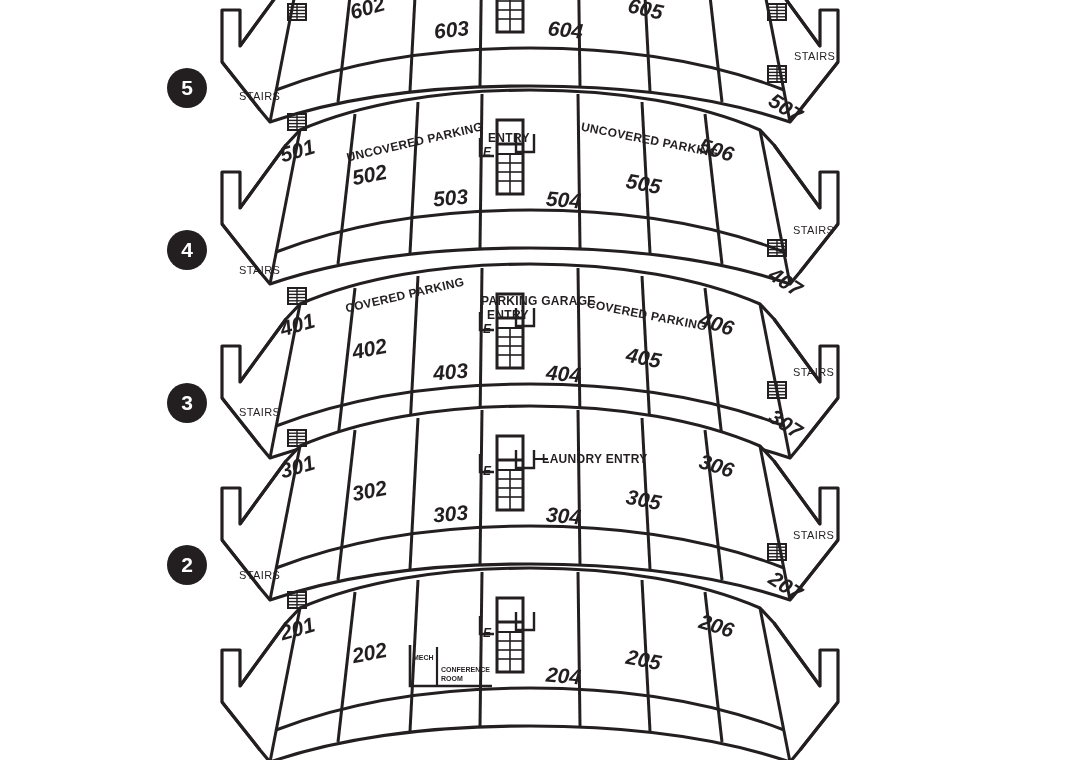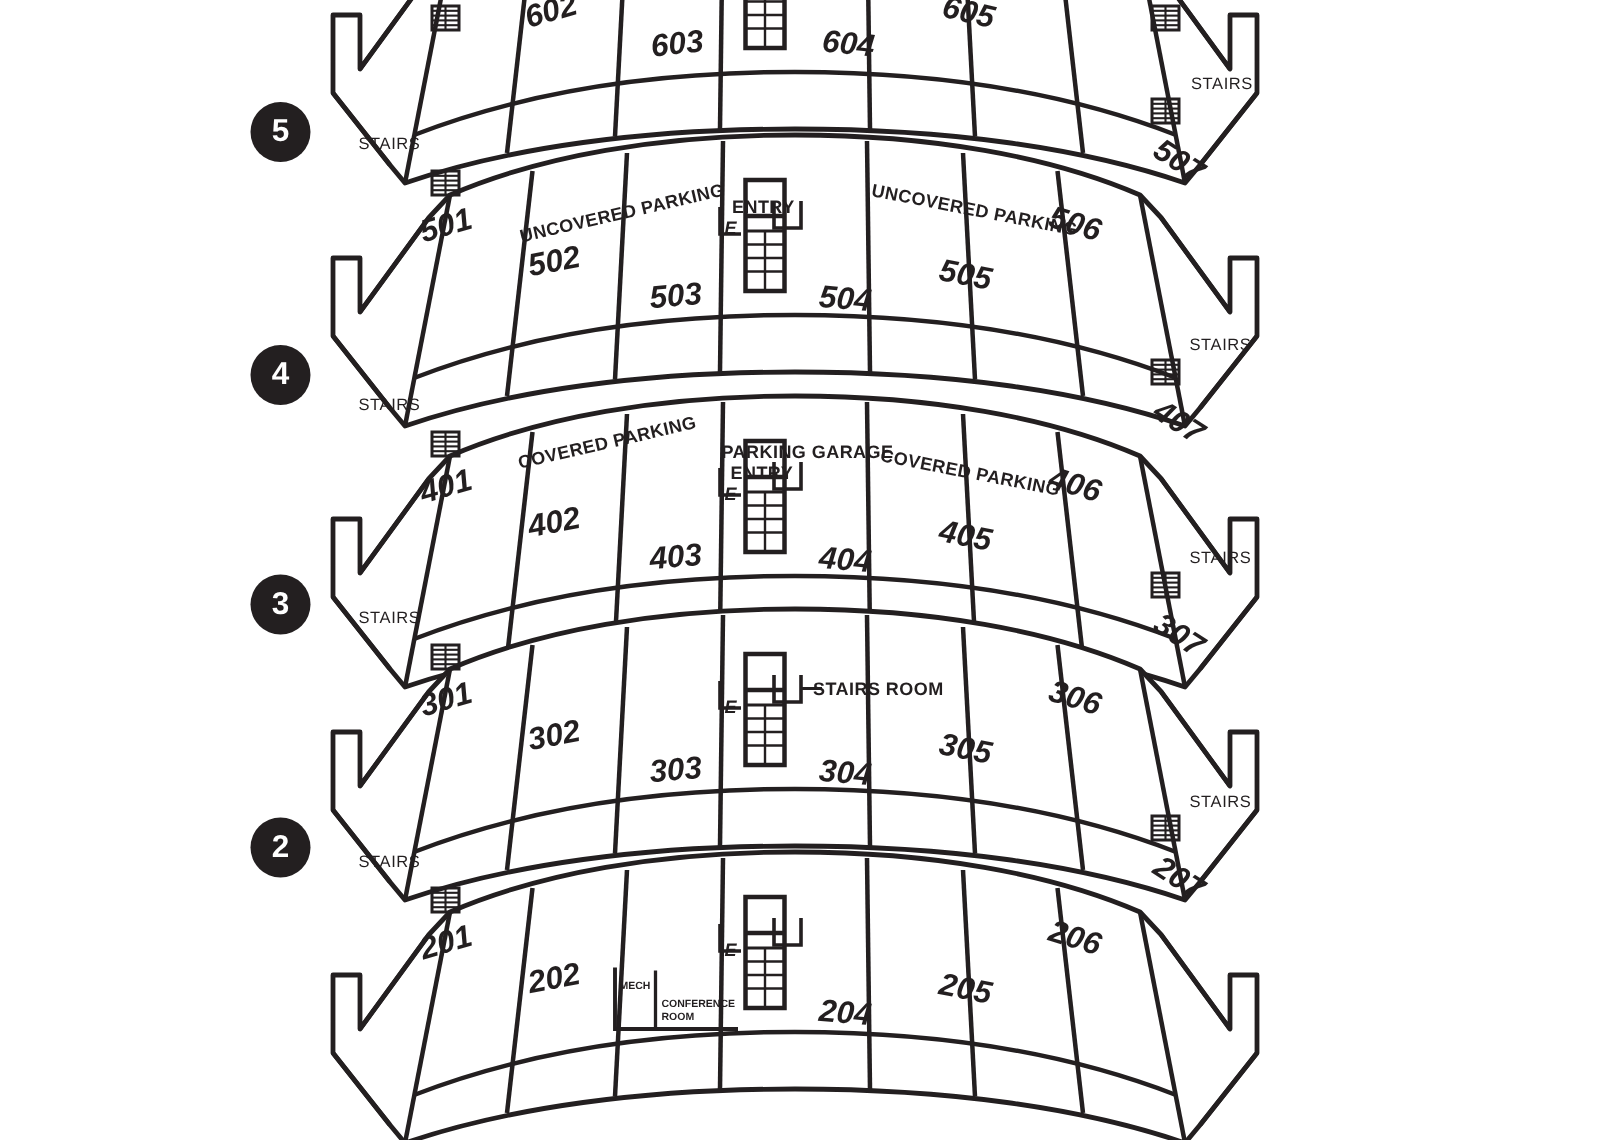--- a/index.html
+++ b/index.html
@@ -193,21 +193,21 @@
   <div class="lbl unit-lbl" style="left:280px;top:313px;transform:rotate(-16deg);">401</div>
   <div class="lbl unit-lbl" style="left:352px;top:337px;transform:rotate(-11deg);">402</div>
   <div class="lbl unit-lbl" style="left:433px;top:360px;transform:rotate(-5deg);">403</div>
   <div class="lbl unit-lbl" style="left:546px;top:362px;transform:rotate(5deg);">404</div>
   <div class="lbl unit-lbl" style="left:626px;top:346px;transform:rotate(11deg);">405</div>
   <div class="lbl unit-lbl" style="left:699px;top:312px;transform:rotate(17deg);">406</div>
   <div class="lbl unit-lbl" style="left:768px;top:270px;transform:rotate(33deg);">407</div>
 
   <div class="lbl stairs-lbl" style="left:793px;top:366px;">STAIRS</div>
   <div class="lbl stairs-lbl" style="left:239px;top:406px;">STAIRS</div>
-  <div class="lbl amen-lbl" style="left:542px;top:452px;">STAIRS ROOM</div>
+  <div class="lbl amen-lbl" style="left:542px;top:452px;">LAUNDRY ENTRY</div>
   <div class="lbl elev-lbl" style="left:483px;top:464px;">E</div>
   <div class="lbl unit-lbl" style="left:280px;top:455px;transform:rotate(-16deg);">301</div>
   <div class="lbl unit-lbl" style="left:352px;top:479px;transform:rotate(-11deg);">302</div>
   <div class="lbl unit-lbl" style="left:433px;top:502px;transform:rotate(-5deg);">303</div>
   <div class="lbl unit-lbl" style="left:546px;top:504px;transform:rotate(5deg);">304</div>
   <div class="lbl unit-lbl" style="left:626px;top:488px;transform:rotate(11deg);">305</div>
   <div class="lbl unit-lbl" style="left:699px;top:454px;transform:rotate(17deg);">306</div>
   <div class="lbl unit-lbl" style="left:768px;top:412px;transform:rotate(33deg);">307</div>
 
   <div class="lbl stairs-lbl" style="left:793px;top:529px;">STAIRS</div>

